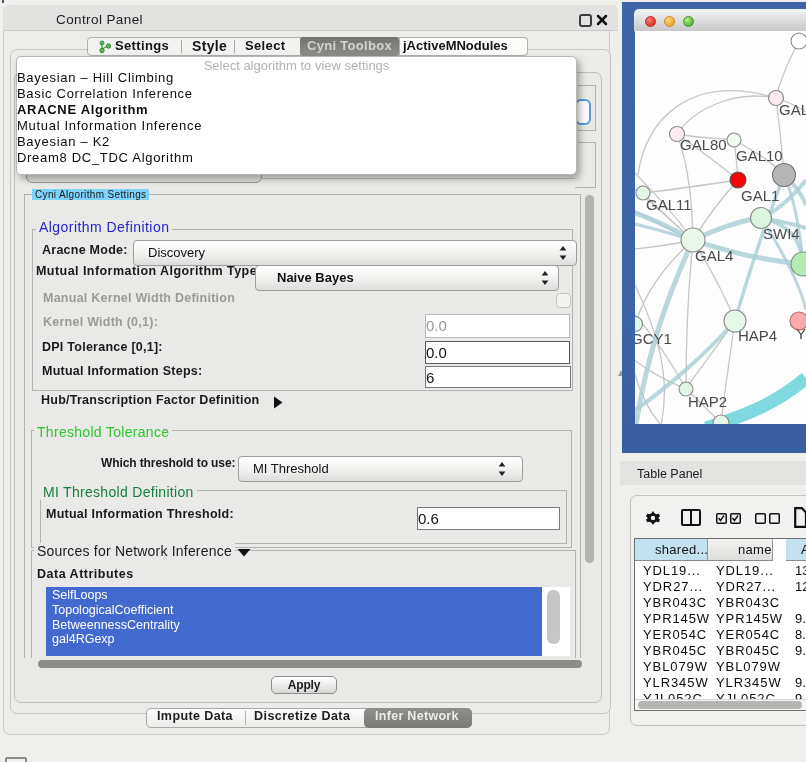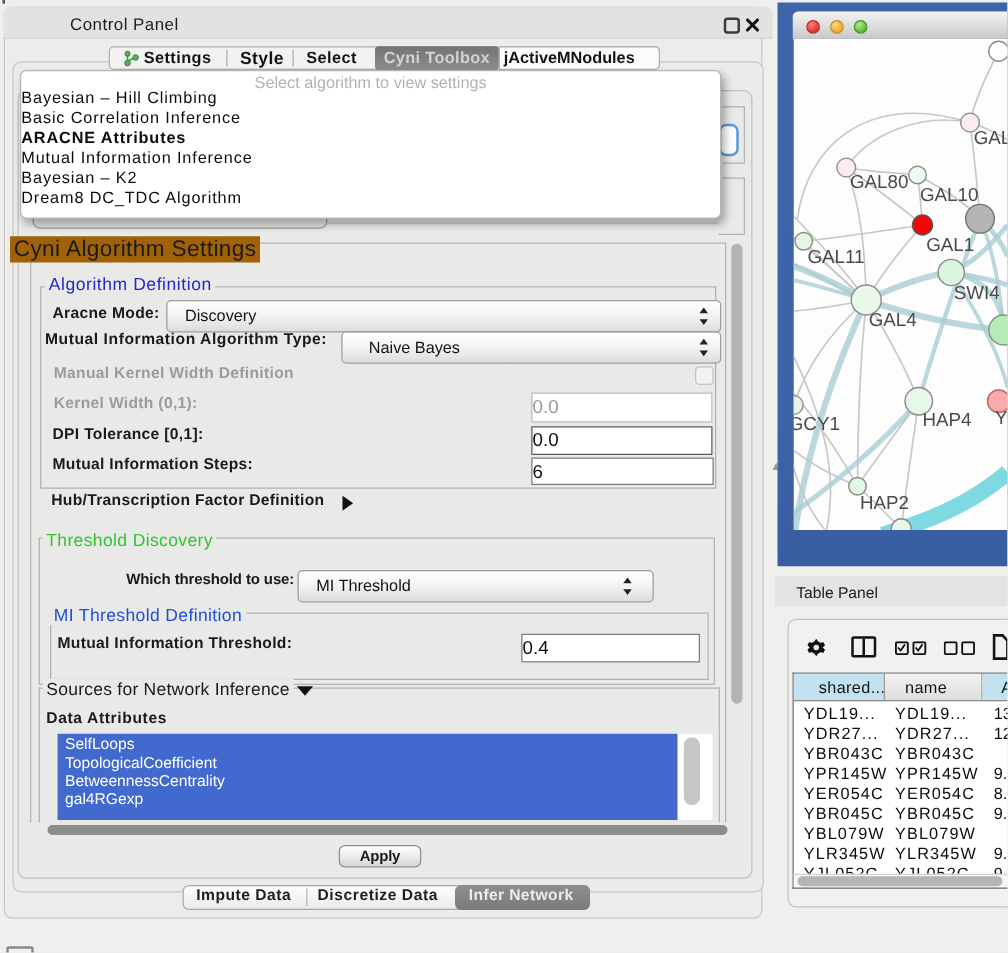--- a/index.html
+++ b/index.html
@@ -59,35 +59,35 @@
 <div class="line" style="left:595px;top:142px;width:1px;height:45px;"></div>
 <div class="line" style="left:262px;top:178px;width:313px;height:1px;background:#c2c2c0;"></div>
 <div class="abs" style="left:26px;top:168px;width:236px;height:15px;background:linear-gradient(#f4f4f2,#ddddda);border:1px solid #9b9b99;border-radius:0 0 6px 6px;box-sizing:border-box;"></div>
 <div class="line" style="left:575px;top:187px;width:21px;height:1px;"></div>
 
 <div class="abs" style="left:585px;top:195px;width:9px;height:368px;background:#b3b3b1;border-radius:4.5px;"></div>
 
 <div class="line" style="left:24px;top:194px;width:556px;height:1px;"></div>
 <div class="line" style="left:24px;top:194px;width:1px;height:464px;"></div>
 <div class="line" style="left:580px;top:194px;width:1px;height:464px;"></div>
-<div class="abs" style="left:8px;top:189px;background:#a16207;padding:0 3px;font-size:18px;letter-spacing:0.35px;color:#1a1a1a;white-space:nowrap;">Cyni Algorithm Settings</div>
+<div class="abs" style="left:32px;top:189px;background:#7dd3fc;padding:0 3px;font-size:10px;letter-spacing:0.35px;color:#1a1a1a;white-space:nowrap;">Cyni Algorithm Settings</div>
 
 <div class="abs" style="left:32px;top:229px;width:541px;height:162px;border:1px solid #b2b2b0;box-sizing:border-box;"></div>
 <div class="abs" style="left:36px;top:219px;background:#e9e9e7;padding:0 3px;font-size:14px;letter-spacing:0.45px;color:#2525cf;">Algorithm Definition</div>
 
 <div class="abs lbl" style="left:42px;top:243px;">Aracne Mode:</div>
 <div class="combo" style="left:133px;top:240px;width:442px;height:24px;">
  <span class="ct" style="left:14px;">Discovery</span>
  <svg class="arr" viewBox="0 0 8 14">
       <path d="M4,0 L7.4,4.6 L0.6,4.6 Z" fill="#222"></path>
       <path d="M4,14 L7.4,9.4 L0.6,9.4 Z" fill="#222"></path>
     </svg>
 </div>
 <div class="abs lbl" style="left:36px;top:264px;letter-spacing:0.45px;">Mutual Information Algorithm Type:</div>
-<div class="combo" style="left:273px;top:265px;width:302px;height:24px;">
+<div class="combo" style="left:255px;top:265px;width:302px;height:24px;font-weight:bold;">
  <span class="ct" style="left:21px;">Naive Bayes</span>
  <svg class="arr" viewBox="0 0 8 14">
       <path d="M4,0 L7.4,4.6 L0.6,4.6 Z" fill="#222"></path>
       <path d="M4,14 L7.4,9.4 L0.6,9.4 Z" fill="#222"></path>
     </svg>
 </div>
 <div class="abs lbl" style="left:43px;top:291px;color:#9b9b99;">Manual Kernel Width Definition</div>
 <div class="abs" style="left:556px;top:293px;width:13px;height:13px;background:#f2f2f0;border:1.5px solid #c2c2c0;border-radius:3.5px;"></div>
 <div class="abs lbl" style="left:43px;top:315px;color:#9b9b99;">Kernel Width (0,1):</div>
 <div class="tfield" style="left:425px;top:314px;width:136px;height:20px;border:1px solid #b8b8b6;padding:2px 7px 0 0;color:#9b9b99;">0.0</div>
@@ -95,34 +95,34 @@
 <div class="tfield" style="left:425px;top:341px;width:136px;height:19px;border:1.5px solid #5a5a58;padding:2px 7px 0 0;">0.0</div>
 <div class="abs lbl" style="left:42px;top:364px;">Mutual Information Steps:</div>
 <div class="tfield" style="left:425px;top:366px;width:137px;height:18px;border:1px solid #7a7a78;padding:2px 7px 0 0;">6</div>
 
 <div class="abs lbl" style="left:41px;top:393px;">Hub/Transcription Factor Definition</div>
 <svg class="abs" style="left:272px;top:396px;" width="12" height="13" viewBox="0 0 12 13">
     <path d="M2,0.5 L10.5,6.5 L2,12.5 Z" fill="#111"></path>
   </svg>
 
 <div class="abs" style="left:31px;top:430px;width:541px;height:118px;border:1px solid #b2b2b0;box-sizing:border-box;"></div>
-<div class="abs" style="left:34px;top:424px;background:#e9e9e7;padding:0 3px;font-size:14px;letter-spacing:0.3px;color:#2ec52e;">Threshold Discovery</div>
+<div class="abs" style="left:34px;top:424px;background:#e9e9e7;padding:0 3px;font-size:14px;letter-spacing:0.3px;color:#2ec52e;">Threshold Tolerance</div>
 <div class="abs lbl" style="left:101px;top:456px;font-size:12px;letter-spacing:-0.1px;">Which threshold to use:</div>
 <div class="combo" style="left:238px;top:456px;width:283px;height:24px;">
  <span class="ct" style="left:14px;text-align:right;">MI Threshold</span>
  <svg class="arr" style="right:16px;" viewBox="0 0 8 14">
       <path d="M4,0 L7.4,4.6 L0.6,4.6 Z" fill="#222"></path>
       <path d="M4,14 L7.4,9.4 L0.6,9.4 Z" fill="#222"></path>
     </svg>
 </div>
 
 <div class="abs" style="left:40px;top:490px;width:527px;height:54px;border:1px solid #b2b2b0;box-sizing:border-box;"></div>
-<div class="abs" style="left:40px;top:484px;background:#e9e9e7;padding:0 3px;font-size:14px;letter-spacing:0.3px;color:#1d4ed8;">MI Threshold Definition</div>
+<div class="abs" style="left:40px;top:484px;background:#e9e9e7;padding:0 3px;font-size:14px;letter-spacing:0.3px;color:#15803d;">MI Threshold Definition</div>
 <div class="abs lbl" style="left:46px;top:507px;">Mutual Information Threshold:</div>
-<div class="tfield" style="left:417px;top:507px;width:134px;height:19px;border:1px solid #7a7a78;padding:2px 7px 0 0;">0.4</div>
+<div class="tfield" style="left:417px;top:507px;width:134px;height:19px;border:1px solid #7a7a78;padding:2px 7px 0 0;">0.6</div>
 
 <div class="line" style="left:31px;top:550px;width:545px;height:1px;"></div>
 <div class="line" style="left:31px;top:550px;width:1px;height:108px;"></div>
 <div class="line" style="left:575px;top:550px;width:1px;height:108px;"></div>
 <div class="abs lbl" style="left:34px;top:543px;background:#e9e9e7;padding:0 3px;font-weight:normal;font-size:14px;letter-spacing:0.2px;">Sources for Network Inference</div>
 <svg class="abs" style="left:237px;top:548px;" width="14" height="9" viewBox="0 0 14 9">
     <path d="M0.5,1 L13.5,1 L7,8.5 Z" fill="#111"></path>
   </svg>
 <div class="abs lbl" style="left:37px;top:567px;letter-spacing:0.5px;">Data Attributes</div>
 
@@ -137,21 +137,21 @@
 
 <div class="abs" style="left:146px;top:708px;width:326px;height:20px;background:linear-gradient(180deg,#fdfdfd,#ebebe9);border:1px solid #a8a8a6;border-radius:5px;box-sizing:border-box;"></div>
 <div class="abs" style="left:245px;top:711px;width:1px;height:14px;background:#b4b4b2;"></div>
 <div class="abs" style="left:364px;top:708px;width:108px;height:20px;background:linear-gradient(180deg,#8e8e8c,#7a7a78);border-radius:5px;"></div>
 <div class="abs" style="left:157px;top:709px;font-size:12.5px;font-weight:bold;letter-spacing:0.4px;color:#1e1e1e;text-align:right;">Impute Data</div>
 <div class="abs" style="left:254px;top:709px;font-size:12.5px;font-weight:bold;letter-spacing:0.45px;color:#1e1e1e;">Discretize Data</div>
 <div class="abs" style="left:375px;top:709px;font-size:12.5px;font-weight:bold;letter-spacing:0.3px;color:#ececea;">Infer Network</div>
 
 <div class="abs" style="left:16px;top:56px;width:561px;height:119px;background:#fff;border:1px solid #b6b6b4;border-radius:5px;box-sizing:border-box;box-shadow:3px 4px 7px rgba(0,0,0,0.33);"></div>
 <div class="abs" style="left:16px;top:58px;width:561px;text-align:center;font-size:13px;color:#b2b2b0;">Select algorithm to view settings</div>
-<div class="abs" style="left:17px;top:70px;font-size:13px;letter-spacing:0.7px;color:#0c0c0c;line-height:16px;">Bayesian – Hill Climbing<br>Basic Correlation Inference<br><b>ARACNE Attributes</b><br>Mutual Information Inference<br>Bayesian – K2<br>Dream8 DC_TDC Algorithm</div>
+<div class="abs" style="left:17px;top:70px;font-size:13px;letter-spacing:0.7px;color:#0c0c0c;line-height:16px;">Bayesian – Hill Climbing<br>Basic Correlation Inference<br><b>ARACNE Algorithm</b><br>Mutual Information Inference<br>Bayesian – K2<br>Dream8 DC_TDC Algorithm</div>
 
 <svg class="abs" style="left:617px;top:369px;" width="8" height="8" viewBox="0 0 8 8">
     <path d="M4,1 L7,7 L1,7 Z" fill="#9a9a98"></path>
   </svg>
 
 <div class="abs" style="left:5px;top:757px;width:18px;height:10px;background:#f2f2f0;border:2px solid #8a8a88;border-radius:2px;"></div>
 
 <div class="abs" style="left:622px;top:2px;width:184px;height:451px;background:linear-gradient(180deg,#3e65a8 0%,#3c63a6 80%,#385da0 100%);"></div>
 
 <div class="abs" style="left:634px;top:9px;width:172px;height:22px;background:linear-gradient(180deg,#f4f4f4,#c8c8c8);border-bottom:1px solid #8a8a88;border-radius:5px 0 0 0;"></div>
@@ -257,21 +257,21 @@
 <svg class="abs" style="left:755px;top:513px;" width="26" height="11" viewBox="0 0 26 11">
  <rect x="0.75" y="0.75" width="9.5" height="9.5" rx="1" fill="none" stroke="#111" stroke-width="1.5"></rect>
  <rect x="14.75" y="0.75" width="9.5" height="9.5" rx="1" fill="none" stroke="#111" stroke-width="1.5"></rect>
 </svg>
 <svg class="abs" style="left:794px;top:507px;" width="12" height="21" viewBox="0 0 12 21">
  <path d="M1.2,1.2 L8,1.2 L12,5.5 L12,19.8 L1.2,19.8 Z" fill="none" stroke="#111" stroke-width="2.2"></path>
 </svg>
 
 <div class="abs" style="left:634px;top:538px;width:172px;height:173px;background:#ffffff;border:1px solid #6e6e6c;border-right:none;box-sizing:border-box;"></div>
 <div class="abs" style="left:635px;top:539px;width:73px;height:22px;background:#c2e2f0;border-right:1px solid #9a9a98;border-bottom:1px solid #8a8a88;box-sizing:border-box;font-size:13px;letter-spacing:0.3px;color:#111;line-height:21px;padding-left:20px;overflow:hidden;">shared...</div>
-<div class="abs" style="left:708px;top:539px;width:78px;height:22px;background:linear-gradient(#f2f2f0,#dededc);border-right:1px solid #9a9a98;border-bottom:1px solid #8a8a88;box-sizing:border-box;font-size:13px;letter-spacing:0.3px;color:#111;line-height:21px;padding-left:16px;overflow:hidden;">name</div>
+<div class="abs" style="left:708px;top:539px;width:65px;height:22px;background:linear-gradient(#f2f2f0,#dededc);border-right:1px solid #9a9a98;border-bottom:1px solid #8a8a88;box-sizing:border-box;font-size:13px;letter-spacing:0.3px;color:#111;line-height:21px;padding-left:30px;overflow:hidden;">name</div>
 <div class="abs" style="left:786px;top:539px;width:20px;height:22px;background:#c2e2f0;border-bottom:1px solid #8a8a88;box-sizing:border-box;font-size:13px;color:#111;line-height:21px;padding-left:15px;overflow:hidden;">A</div>
 <div class="abs" style="left:643px;top:563px;font-size:13px;letter-spacing:0.9px;color:#0c0c0c;line-height:16.05px;">YDL19...<br>YDR27...<br>YBR043C<br>YPR145W<br>YER054C<br>YBR045C<br>YBL079W<br>YLR345W<br>YJL052C</div>
 <div class="abs" style="left:716px;top:563px;font-size:13px;letter-spacing:0.9px;color:#0c0c0c;line-height:16.05px;">YDL19...<br>YDR27...<br>YBR043C<br>YPR145W<br>YER054C<br>YBR045C<br>YBL079W<br>YLR345W<br>YJL052C</div>
 <div class="abs" style="left:795px;top:563px;font-size:13px;color:#0c0c0c;line-height:16.05px;">13<br>12<br>&nbsp;<br>9.<br>8.<br>9.<br>&nbsp;<br>9.<br>9.</div>
 
 <div class="abs" style="left:635px;top:699px;width:171px;height:11px;background:#f6f6f4;border-top:1px solid #d4d4d2;"></div>
 <div class="abs" style="left:638px;top:701px;width:164px;height:8px;background:#b5b5b3;border-radius:4.5px;"></div>
 <div class="abs" style="left:634px;top:710px;width:172px;height:1px;background:#6e6e6c;"></div>
 
 </body></html>

